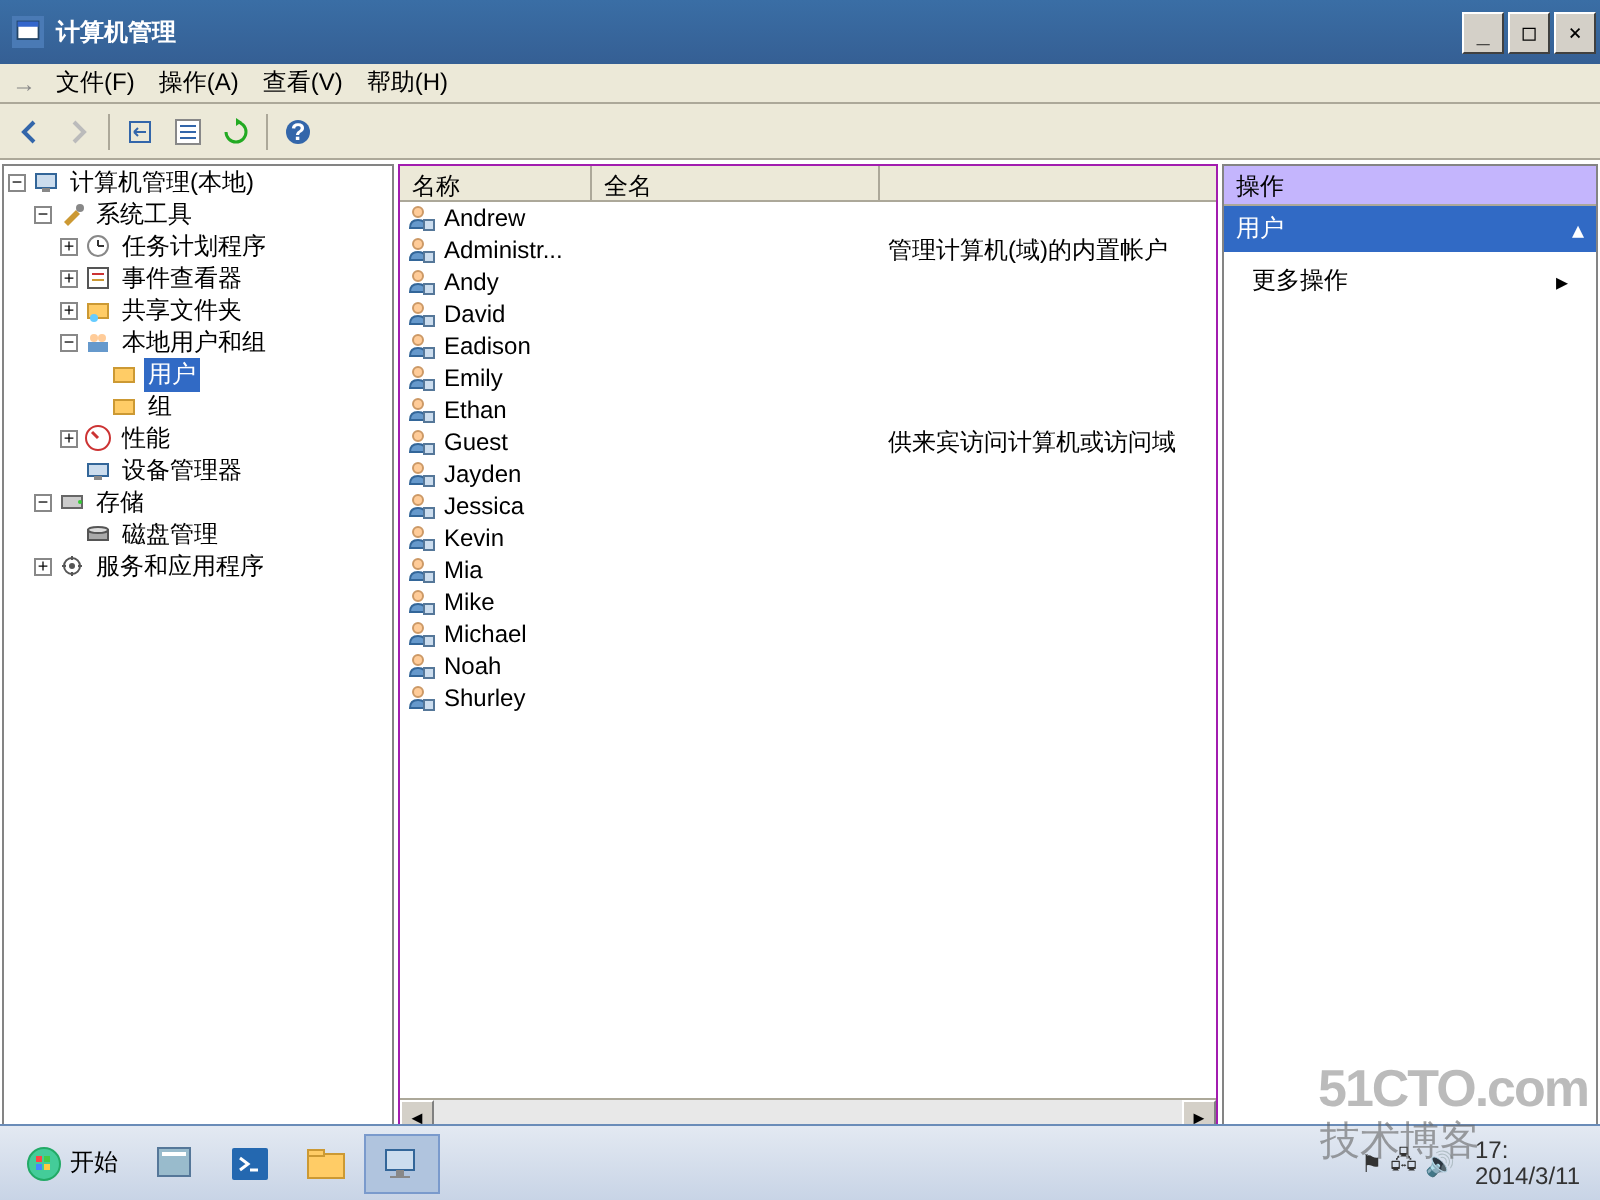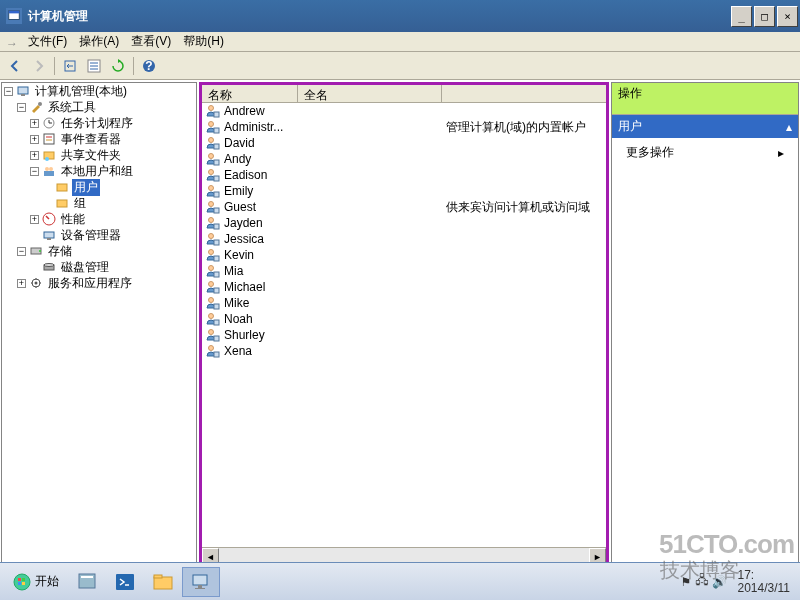--- a/index.html
+++ b/index.html
@@ -17,34 +17,34 @@
 .toolbar .tbtn { width: 22px; height: 22px; display: flex; align-items: center; justify-content: center; border: 1px solid transparent; cursor: default; }
 .toolbar .sep { width: 1px; height: 18px; background: #aca899; margin: 0 2px; }
 .content { display: flex; height: 488px; background: #fff; border-top: 1px solid #fff; }
 .tree { width: 196px; border: 1px solid #848484; background: #fff; overflow: auto; margin: 1px; }
 .tree-row { display: flex; align-items: center; height: 16px; cursor: default; white-space: nowrap; }
 .tree-row .exp { width: 14px; text-align: center; font-size: 9px; color: #000; border: 1px solid #888; width: 9px; height: 9px; line-height: 7px; margin: 0 2px; }
 .tree-row .ticon { width: 16px; height: 16px; margin-right: 2px; display: inline-flex; align-items: center; justify-content: center; }
 .tree-row .label { padding: 0 2px; }
 .tree-row .label.sel { background: #316ac5; color: #fff; }
 .ind { display: inline-block; }
-.listpane { flex: 1; border: 3px solid #a21caf; margin: 1px; display: flex; flex-direction: column; background: #fff; }
+.listpane { flex: 1; border: 1px solid #a21caf; margin: 1px; display: flex; flex-direction: column; background: #fff; }
 .listheader { display: flex; height: 18px; background: #ece9d8; border-bottom: 1px solid #aca899; }
 .listheader .col { border-right: 1px solid #aca899; padding: 2px 6px; cursor: default; }
 .listbody { flex: 1; overflow: auto; }
 .lrow { display: flex; height: 16px; align-items: center; }
 .lrow .c1 { width: 96px; display: flex; align-items: center; padding-left: 2px; }
 .lrow .c2 { width: 144px; padding-left: 4px; }
 .lrow .c3 { flex: 1; padding-left: 4px; white-space: nowrap; overflow: hidden; }
 .lrow .uicon { width: 16px; height: 14px; margin-right: 4px; }
 .listscroll { height: 17px; background: #ece9d8; border-top: 1px solid #aca899; display: flex; }
 .listscroll .sbtn { width: 17px; height: 17px; background: #d4d0c8; border: 1px solid #fff; border-right-color: #808080; border-bottom-color: #808080; display:flex; align-items:center; justify-content:center; font-size:9px; }
 .listscroll .strack { flex: 1; background: #e8e8e8; }
 .actions { width: 188px; border: 1px solid #848484; margin: 1px; background: #fff; display: flex; flex-direction: column; }
-.actions .ahead { height: 32px; background: #bef264; border-bottom: 1px solid #aca899; padding: 2px 6px; }
+.actions .ahead { height: 20px; background: #c4b5fd; border-bottom: 1px solid #aca899; padding: 2px 6px; }
 .actions .asec { background: #316ac5; color: #fff; padding: 3px 6px; display: flex; justify-content: space-between; align-items: center; }
 .actions .aitem { padding: 6px 14px; display: flex; justify-content: space-between; align-items: center; cursor: default; }
 .taskbar { position: absolute; bottom: 0; left: 0; right: 0; height: 38px; background: linear-gradient(to bottom, #e3e9f2, #c8d4e6); border-top: 1px solid #6a8cb8; display: flex; align-items: center; padding: 0 4px; }
 .taskbar .start { height: 30px; padding: 0 8px; display: flex; align-items: center; gap: 4px; border: 1px solid transparent; cursor: default; }
 .taskbar .tb-icon { width: 38px; height: 30px; display: flex; align-items: center; justify-content: center; border: 1px solid transparent; cursor: default; }
 .taskbar .tb-icon.active { background: #b0c4de; border: 1px solid #7a9acc; }
 .taskbar .tray { margin-left: auto; display: flex; align-items: center; gap: 4px; font-size: 11px; color: #333; }
 .taskbar .clock { text-align: left; padding: 0 6px; line-height: 13px; }
 .watermark { position: absolute; bottom: 40px; right: 6px; font-family: Arial; font-weight: bold; font-size: 26px; color: rgba(120,120,120,0.5); letter-spacing: -1px; pointer-events: none; }
 .watermark2 { position: absolute; bottom: 16px; right: 60px; font-size: 20px; color: rgba(100,100,100,0.6); pointer-events: none; }
@@ -301,48 +301,48 @@
         </div>
         <div class="lrow">
           <div class="c1">
             <span class="uicon">
               <svg width="16" height="14">
                 <circle cx="7" cy="4" r="2.5" fill="#fc9" stroke="#c96"></circle>
                 <path d="M3 12 Q3 8 7 8 Q11 8 11 12 Z" fill="#69c" stroke="#369"></path>
                 <rect x="10" y="8" width="5" height="5" fill="#cde" stroke="#579"></rect>
               </svg>
             </span>
+            <span>Andy</span>
+          </div>
+          <div class="c2"></div>
+          <div class="c3"></div>
+        </div>
+        <div class="lrow">
+          <div class="c1">
+            <span class="uicon">
+              <svg width="16" height="14">
+                <circle cx="7" cy="4" r="2.5" fill="#fc9" stroke="#c96"></circle>
+                <path d="M3 12 Q3 8 7 8 Q11 8 11 12 Z" fill="#69c" stroke="#369"></path>
+                <rect x="10" y="8" width="5" height="5" fill="#cde" stroke="#579"></rect>
+              </svg>
+            </span>
             <span>David</span>
           </div>
           <div class="c2"></div>
           <div class="c3"></div>
         </div>
         <div class="lrow">
           <div class="c1">
             <span class="uicon">
               <svg width="16" height="14">
                 <circle cx="7" cy="4" r="2.5" fill="#fc9" stroke="#c96"></circle>
                 <path d="M3 12 Q3 8 7 8 Q11 8 11 12 Z" fill="#69c" stroke="#369"></path>
                 <rect x="10" y="8" width="5" height="5" fill="#cde" stroke="#579"></rect>
               </svg>
             </span>
-            <span>Andy</span>
-          </div>
-          <div class="c2"></div>
-          <div class="c3"></div>
-        </div>
-        <div class="lrow">
-          <div class="c1">
-            <span class="uicon">
-              <svg width="16" height="14">
-                <circle cx="7" cy="4" r="2.5" fill="#fc9" stroke="#c96"></circle>
-                <path d="M3 12 Q3 8 7 8 Q11 8 11 12 Z" fill="#69c" stroke="#369"></path>
-                <rect x="10" y="8" width="5" height="5" fill="#cde" stroke="#579"></rect>
-              </svg>
-            </span>
             <span>Eadison</span>
           </div>
           <div class="c2"></div>
           <div class="c3"></div>
         </div>
         <div class="lrow">
           <div class="c1">
             <span class="uicon">
               <svg width="16" height="14">
                 <circle cx="7" cy="4" r="2.5" fill="#fc9" stroke="#c96"></circle>
@@ -357,20 +357,34 @@
         </div>
         <div class="lrow">
           <div class="c1">
             <span class="uicon">
               <svg width="16" height="14">
                 <circle cx="7" cy="4" r="2.5" fill="#fc9" stroke="#c96"></circle>
                 <path d="M3 12 Q3 8 7 8 Q11 8 11 12 Z" fill="#69c" stroke="#369"></path>
                 <rect x="10" y="8" width="5" height="5" fill="#cde" stroke="#579"></rect>
               </svg>
             </span>
+            <span>Ethan</span>
+          </div>
+          <div class="c2"></div>
+          <div class="c3"></div>
+        </div>
+        <div class="lrow">
+          <div class="c1">
+            <span class="uicon">
+              <svg width="16" height="14">
+                <circle cx="7" cy="4" r="2.5" fill="#fc9" stroke="#c96"></circle>
+                <path d="M3 12 Q3 8 7 8 Q11 8 11 12 Z" fill="#69c" stroke="#369"></path>
+                <rect x="10" y="8" width="5" height="5" fill="#cde" stroke="#579"></rect>
+              </svg>
+            </span>
             <span>Guest</span>
           </div>
           <div class="c2"></div>
           <div class="c3">供来宾访问计算机或访问域</div>
         </div>
         <div class="lrow">
           <div class="c1">
             <span class="uicon">
               <svg width="16" height="14">
                 <circle cx="7" cy="4" r="2.5" fill="#fc9" stroke="#c96"></circle>
@@ -427,77 +441,63 @@
         </div>
         <div class="lrow">
           <div class="c1">
             <span class="uicon">
               <svg width="16" height="14">
                 <circle cx="7" cy="4" r="2.5" fill="#fc9" stroke="#c96"></circle>
                 <path d="M3 12 Q3 8 7 8 Q11 8 11 12 Z" fill="#69c" stroke="#369"></path>
                 <rect x="10" y="8" width="5" height="5" fill="#cde" stroke="#579"></rect>
               </svg>
             </span>
+            <span>Mike</span>
+          </div>
+          <div class="c2"></div>
+          <div class="c3"></div>
+        </div>
+        <div class="lrow">
+          <div class="c1">
+            <span class="uicon">
+              <svg width="16" height="14">
+                <circle cx="7" cy="4" r="2.5" fill="#fc9" stroke="#c96"></circle>
+                <path d="M3 12 Q3 8 7 8 Q11 8 11 12 Z" fill="#69c" stroke="#369"></path>
+                <rect x="10" y="8" width="5" height="5" fill="#cde" stroke="#579"></rect>
+              </svg>
+            </span>
             <span>Michael</span>
           </div>
           <div class="c2"></div>
           <div class="c3"></div>
         </div>
         <div class="lrow">
           <div class="c1">
             <span class="uicon">
               <svg width="16" height="14">
                 <circle cx="7" cy="4" r="2.5" fill="#fc9" stroke="#c96"></circle>
                 <path d="M3 12 Q3 8 7 8 Q11 8 11 12 Z" fill="#69c" stroke="#369"></path>
                 <rect x="10" y="8" width="5" height="5" fill="#cde" stroke="#579"></rect>
               </svg>
             </span>
-            <span>Mike</span>
-          </div>
-          <div class="c2"></div>
-          <div class="c3"></div>
-        </div>
-        <div class="lrow">
-          <div class="c1">
-            <span class="uicon">
-              <svg width="16" height="14">
-                <circle cx="7" cy="4" r="2.5" fill="#fc9" stroke="#c96"></circle>
-                <path d="M3 12 Q3 8 7 8 Q11 8 11 12 Z" fill="#69c" stroke="#369"></path>
-                <rect x="10" y="8" width="5" height="5" fill="#cde" stroke="#579"></rect>
-              </svg>
-            </span>
             <span>Noah</span>
           </div>
           <div class="c2"></div>
           <div class="c3"></div>
         </div>
         <div class="lrow">
           <div class="c1">
             <span class="uicon">
               <svg width="16" height="14">
                 <circle cx="7" cy="4" r="2.5" fill="#fc9" stroke="#c96"></circle>
                 <path d="M3 12 Q3 8 7 8 Q11 8 11 12 Z" fill="#69c" stroke="#369"></path>
                 <rect x="10" y="8" width="5" height="5" fill="#cde" stroke="#579"></rect>
               </svg>
             </span>
             <span>Shurley</span>
-          </div>
-          <div class="c2"></div>
-          <div class="c3"></div>
-        </div>
-        <div class="lrow">
-          <div class="c1">
-            <span class="uicon">
-              <svg width="16" height="14">
-                <circle cx="7" cy="4" r="2.5" fill="#fc9" stroke="#c96"></circle>
-                <path d="M3 12 Q3 8 7 8 Q11 8 11 12 Z" fill="#69c" stroke="#369"></path>
-                <rect x="10" y="8" width="5" height="5" fill="#cde" stroke="#579"></rect>
-              </svg>
-            </span>
-            <span>Xena</span>
           </div>
           <div class="c2"></div>
           <div class="c3"></div>
         </div>
       </div>
     <div class="listscroll">
       <div class="sbtn">◄</div>
       <div class="strack"></div>
       <div class="sbtn">►</div>
     </div>

